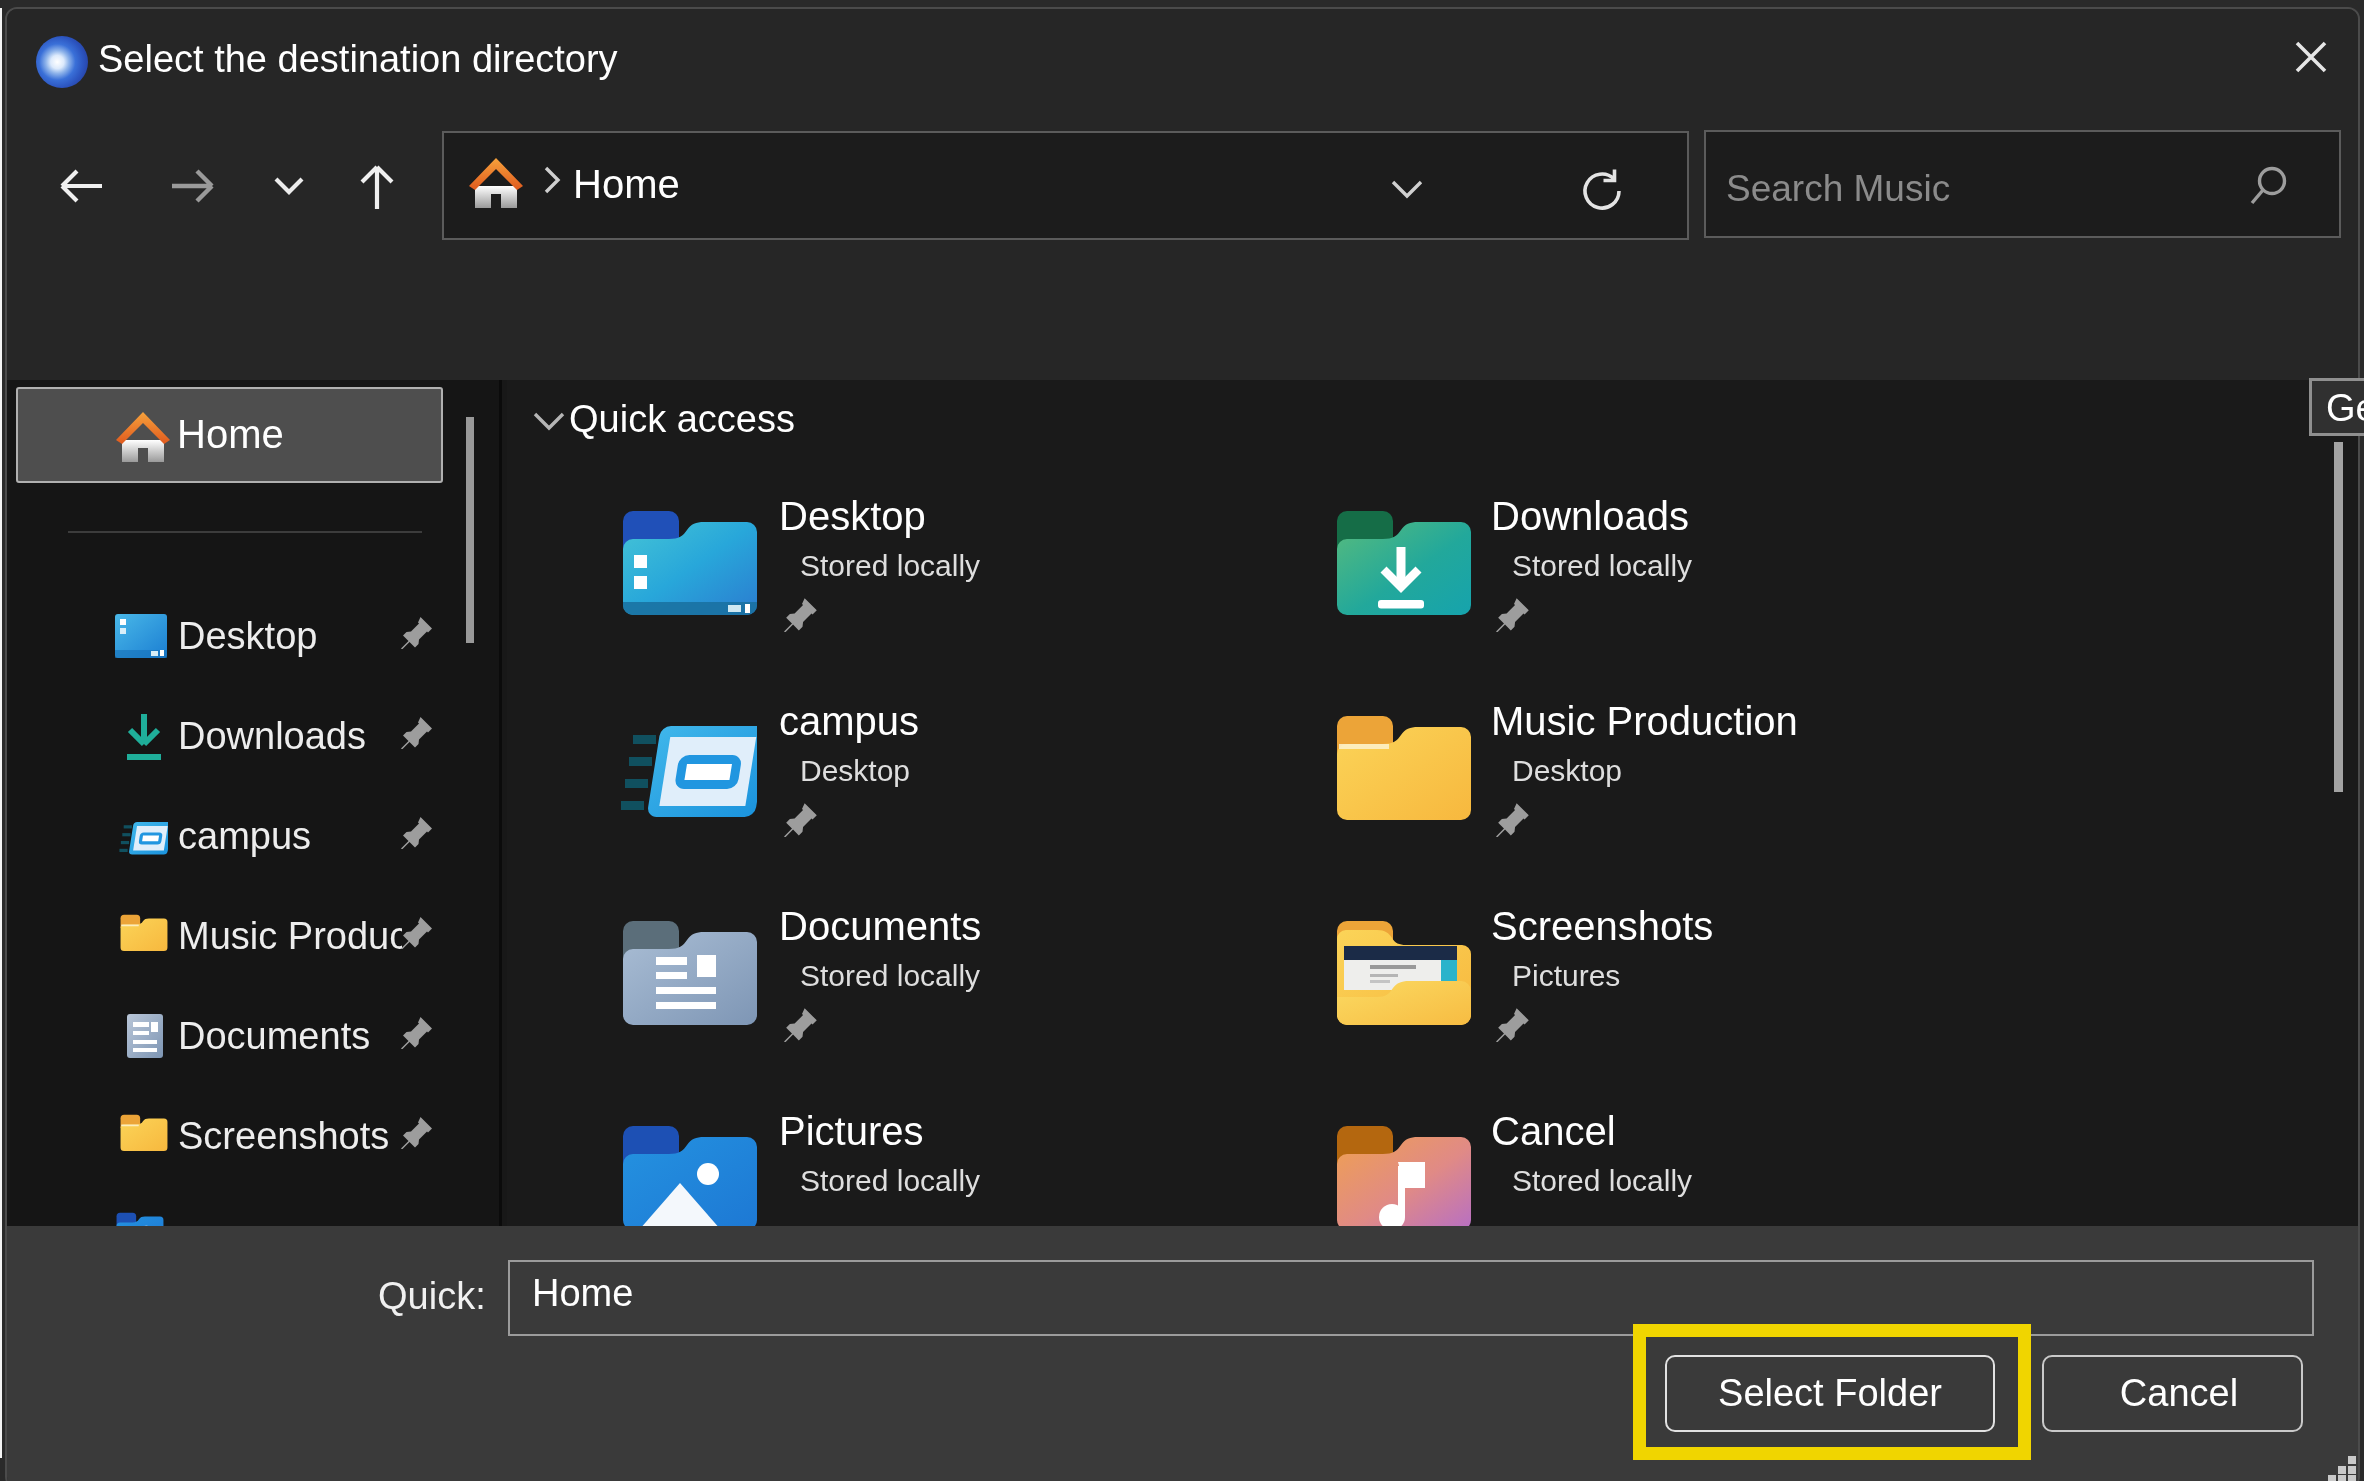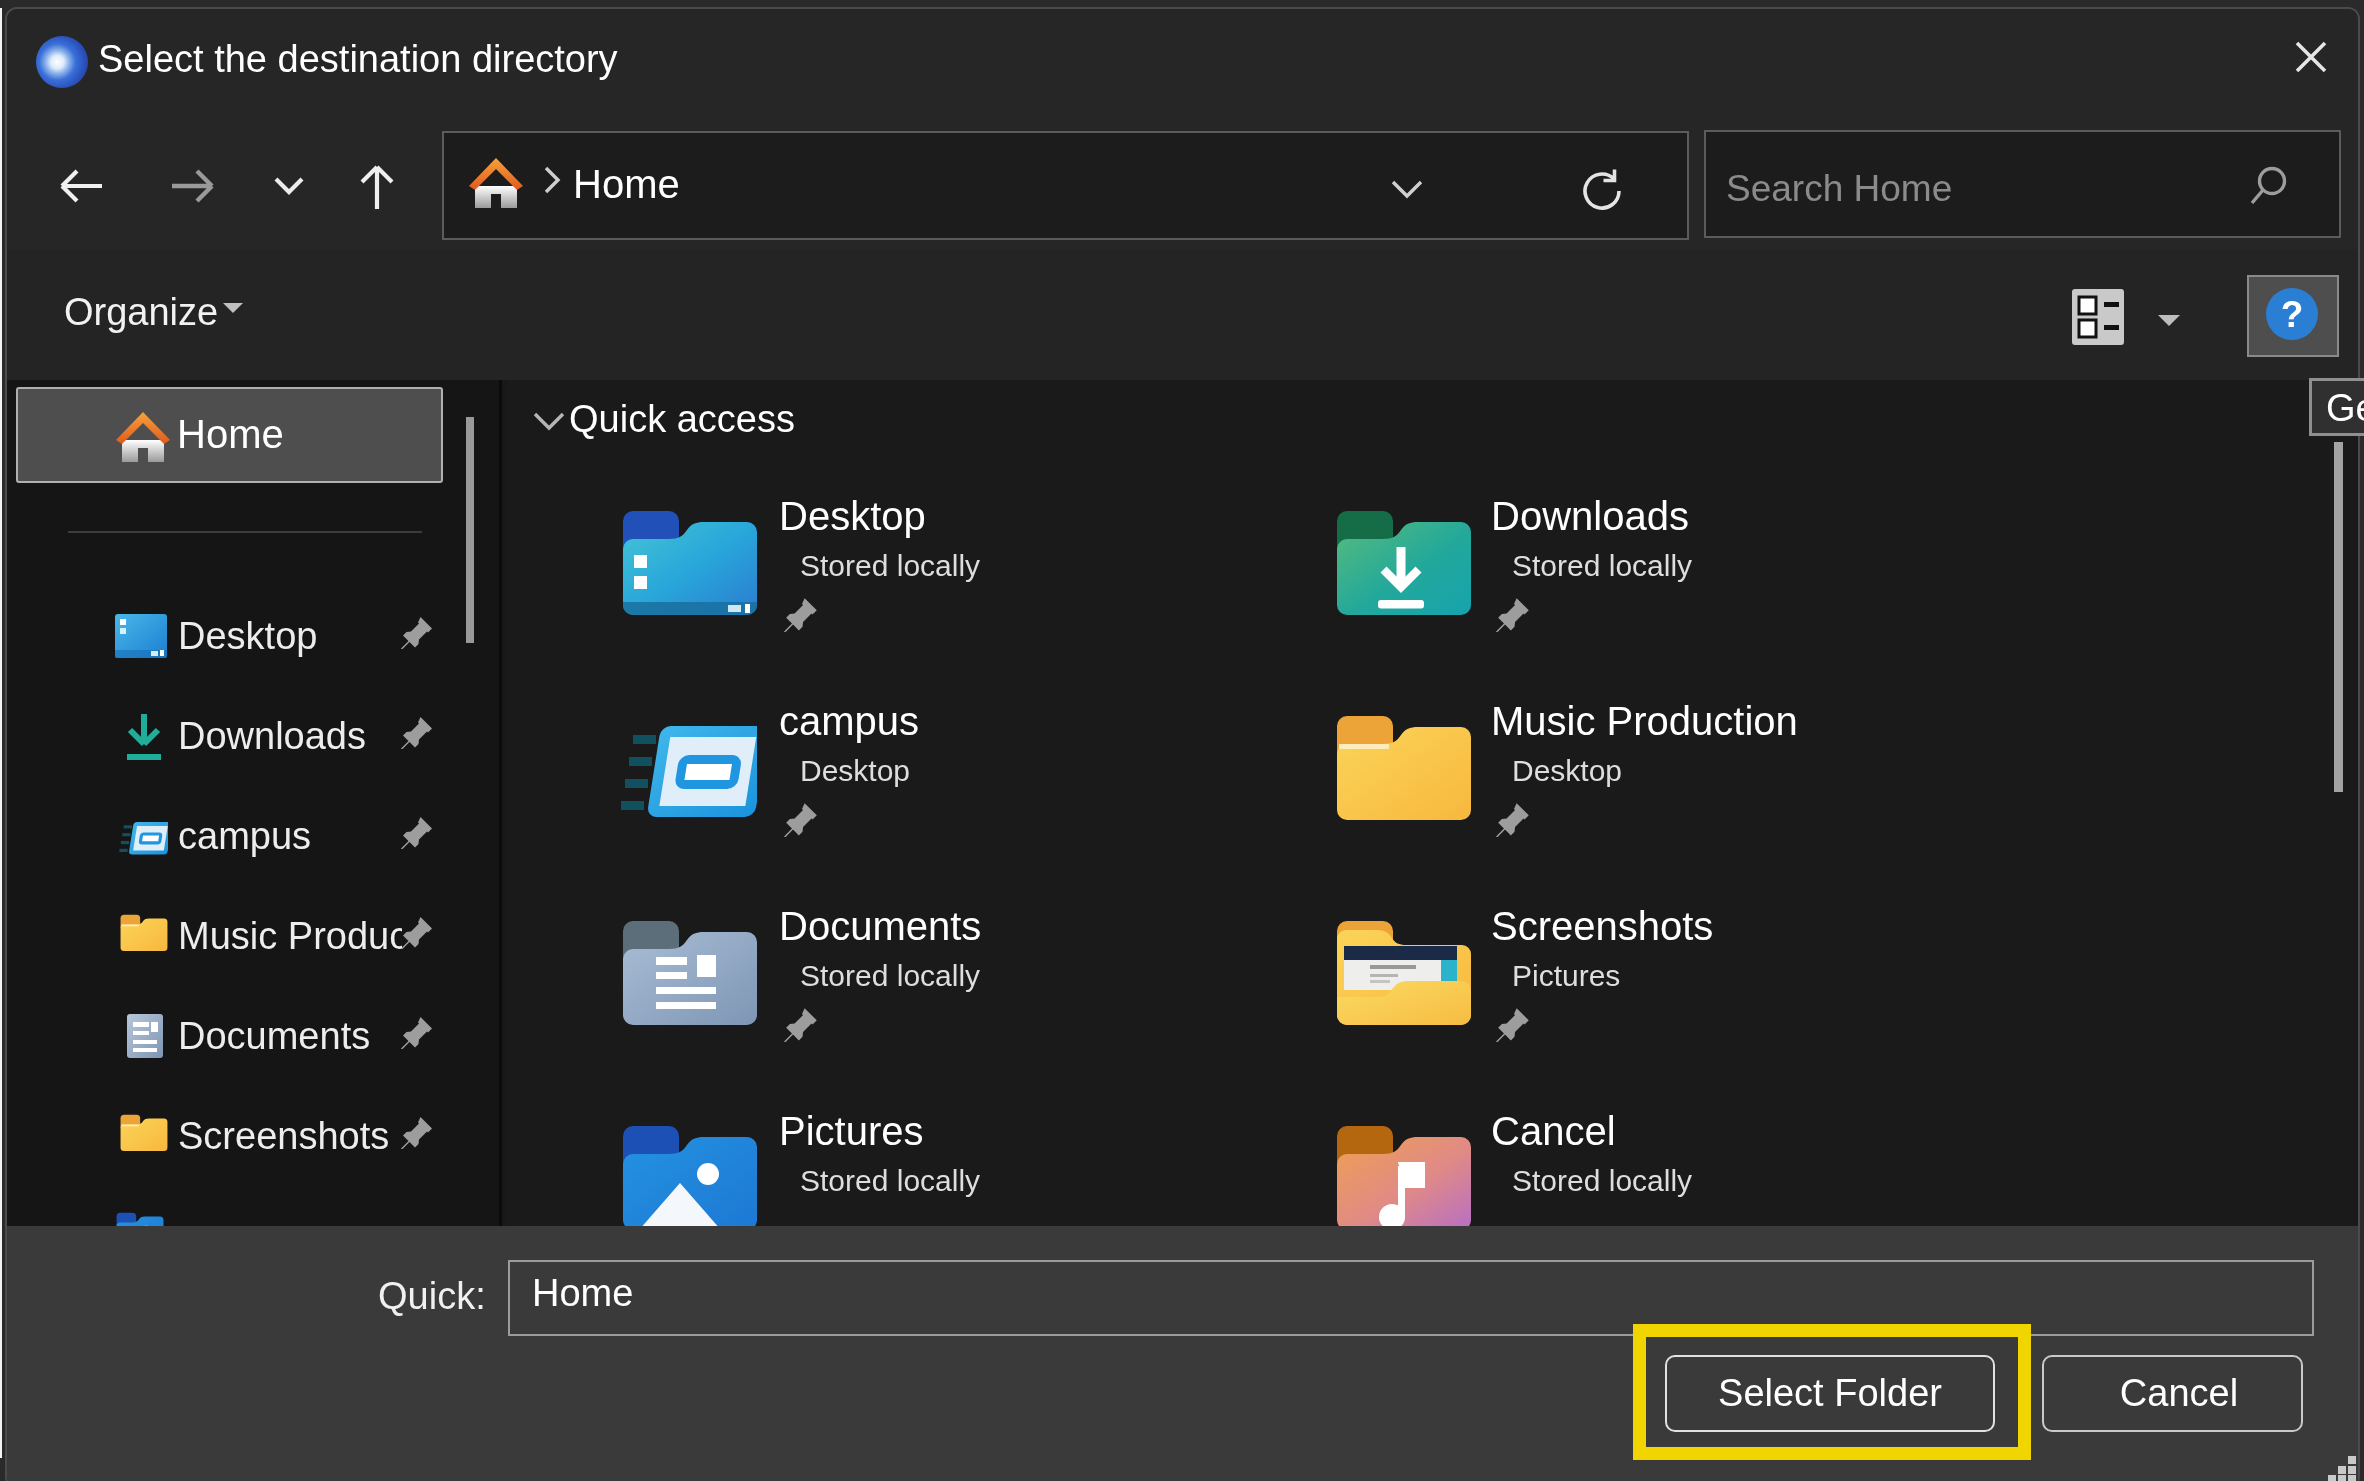--- a/index.html
+++ b/index.html
@@ -210,50 +210,27 @@
     <svg class="abs" style="left:1382px;top:76px" width="36" height="24" viewBox="0 0 36 24">
       <path d="M4 4 L18 18 L32 4" stroke="#d0d0d0" stroke-width="3.4" fill="none"></path>
     </svg>
 
     <svg class="abs" style="left:1572px;top:66px" width="46" height="46" viewBox="0 0 46 46">
       <path d="M40 23 A17 17 0 1 1 35.0 11.0" stroke="#e4e4e4" stroke-width="3.6" fill="none"></path>
       <path d="M35.5 1.5 L35.5 12.5 L24.5 12.5" stroke="#e4e4e4" stroke-width="3.6" fill="none"></path>
     </svg>
 
     <div class="box" style="left:1697px;top:28px;width:637px;height:108px;"></div>
-    <div class="itext gray" style="left:1719px;top:66px;font-size:37px;">Search Home</div>
+    <div class="itext gray" style="left:1719px;top:66px;font-size:37px;">Search Music</div>
     <svg class="abs" style="left:2238px;top:60px" width="48" height="48" viewBox="0 0 48 48">
       <circle cx="27" cy="19" r="12.5" stroke="#9d9d9d" stroke-width="3.4" fill="none"></circle>
       <path d="M18 28 L7 41" stroke="#9d9d9d" stroke-width="3.4" fill="none"></path>
     </svg>
   </div>
 
-  <div id="toolbar">
-    <div class="itext" style="left:57px;top:41px;color:#f2f2f2;">Organize</div>
-    <svg class="abs" style="left:215px;top:52px" width="22" height="12" viewBox="0 0 22 12">
-      <path d="M1 1 L11 11 L21 1 Z" fill="#c0c0c0"></path>
-    </svg>
-
-    <svg class="abs" style="left:2065px;top:39px" width="52" height="56" viewBox="0 0 52 56">
-      <rect x="0" y="0" width="52" height="56" rx="3" fill="#c9c9c9"></rect>
-      <rect x="7" y="8" width="17" height="17" fill="#ffffff" stroke="#111" stroke-width="3"></rect>
-      <rect x="7" y="31" width="17" height="17" fill="#ffffff" stroke="#111" stroke-width="3"></rect>
-      <rect x="32" y="13" width="15" height="5" fill="#111"></rect>
-      <rect x="32" y="36" width="15" height="5" fill="#111"></rect>
-    </svg>
-    <svg class="abs" style="left:2150px;top:64px" width="24" height="13" viewBox="0 0 24 13">
-      <path d="M1 1 L12 12 L23 1 Z" fill="#bdbdbd"></path>
-    </svg>
-
-    <div class="abs" style="left:2240px;top:25px;width:92px;height:82px;background:#4e4e4e;border:2px solid #8a8a8a;"></div>
-    <svg class="abs" style="left:2258px;top:37px" width="54" height="54" viewBox="0 0 54 54">
-      <circle cx="27" cy="27" r="26" fill="#2a7fd4"></circle>
-      <text x="27" y="40" font-size="37" font-family="Liberation Sans" font-weight="bold" fill="#fff" text-anchor="middle">?</text>
-    </svg>
-  </div>
 
   <div id="content">
     <div class="abs" style="left:492px;top:0;width:3px;height:100%;background:#0b0b0b;"></div>
     <div id="sidebar">
 
       <div class="abs" style="left:9px;top:7px;width:427px;height:96px;background:#4e4e4e;border:2px solid #b0b0b0;border-radius:3px;"></div>
       <svg class="abs" style="left:107px;top:30px" width="60" height="56" viewBox="0 0 60 56">
         <path d="M8 30 V52 H24 V38 H34 V52 H50 V30 Z" fill="url(#hbody)"></path>
         <path d="M29 2 L56 30 L50 34 L29 13 L8 34 L2 30 Z" fill="url(#hroof)"></path>
       </svg>

